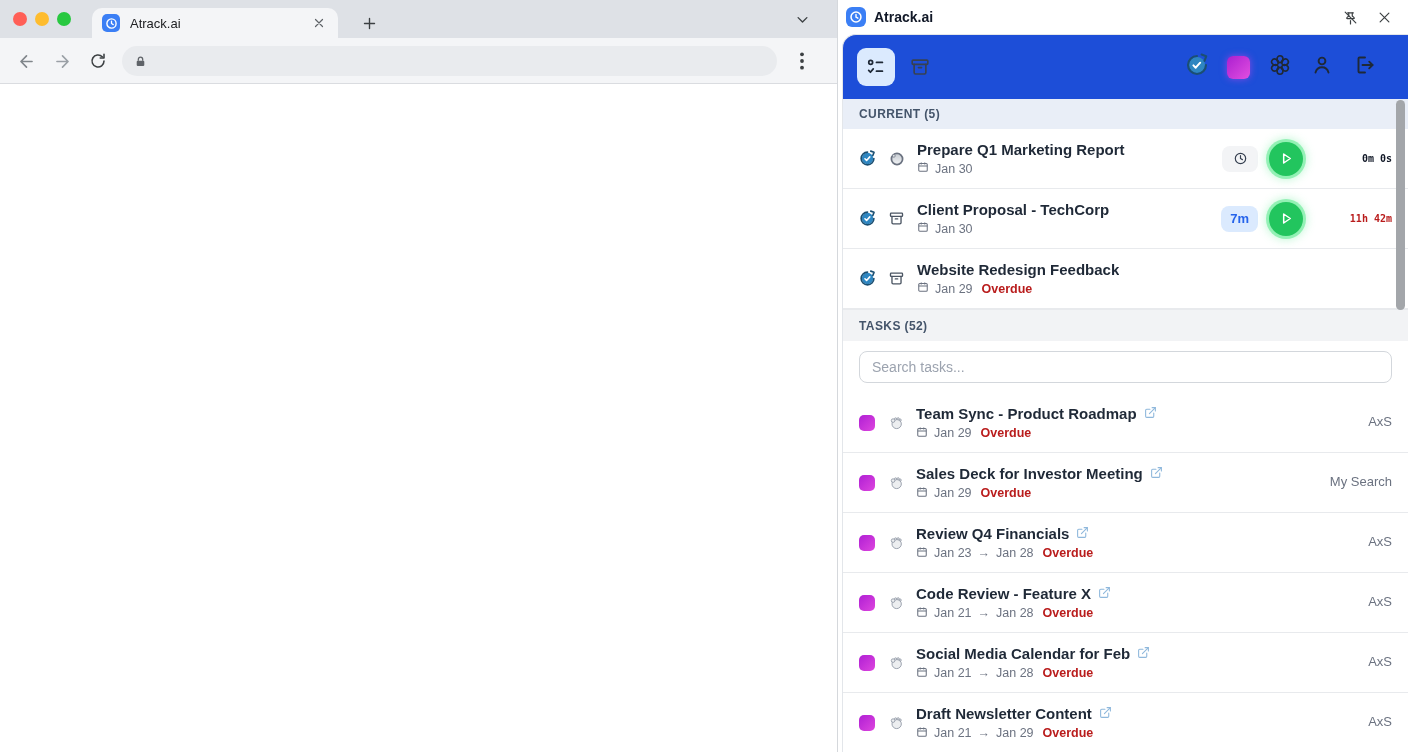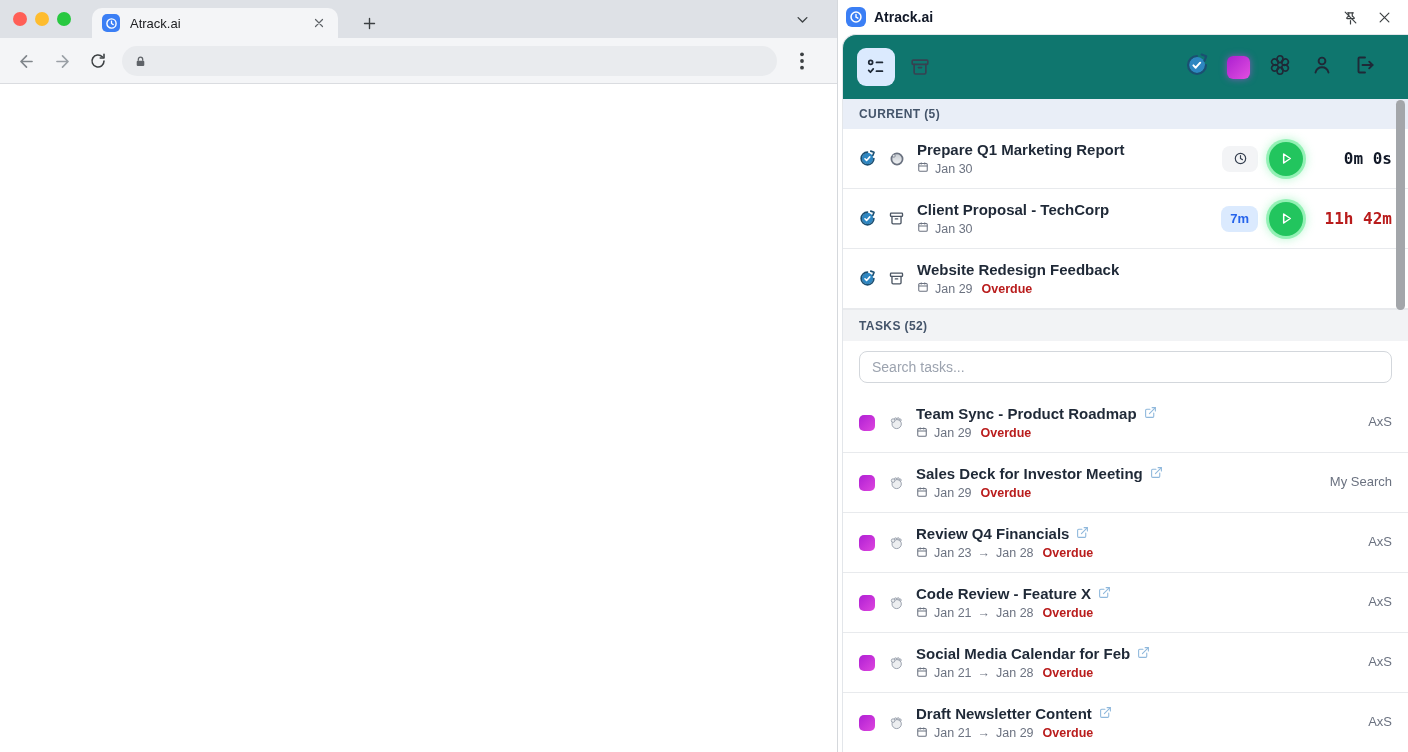--- a/index.html
+++ b/index.html
@@ -26,21 +26,21 @@
   .kebab { position:absolute; left:788px; top:9px; width:28px; height:28px; display:flex; align-items:center; justify-content:center; }
   .page { position:absolute; top:85px; left:0; right:0; bottom:0; background:#ffffff; }
 
   
   .panel { position:absolute; left:837px; top:0; width:571px; height:752px; background:#ffffff; border-left:1px solid #d5d8dc; }
   .panel-header { height:34px; display:flex; align-items:center; padding:0 12px 0 8px; background:#fff; }
   .panel-fav { width:20px; height:20px; border-radius:6px; background:#3b7ff5; display:flex; align-items:center; justify-content:center; flex:0 0 auto; }
   .panel-title { margin-left:8px; font-size:14px; font-weight:bold; color:#111827; flex:1; }
   .ph-ic { width:24px; height:24px; display:flex; align-items:center; justify-content:center; color:#3c4043; margin-left:10px; cursor:pointer; }
 
-  .card { position:absolute; left:4px; top:34px; right:0; bottom:0; background:#0f766e;
+  .card { position:absolute; left:4px; top:34px; right:0; bottom:0; background:#1d4ed8;
           border-top:1px solid #e3e6ea; border-left:1px solid #e3e6ea; border-top-left-radius:14px; overflow:hidden; }
 
   .app-toolbar { height:64px; display:flex; align-items:center; padding:0 14px; }
   .tool-btn { width:38px; height:38px; border-radius:9px; display:flex; align-items:center; justify-content:center; cursor:pointer; background:transparent; border:none; }
   .tool-btn.active { background:#dbeafe; }
   .tool-btn + .tool-btn { margin-left:6px; }
   .tool-spacer { flex:1; }
   .tool-right { display:flex; align-items:center; gap:18px; padding-right:18px; }
   .magenta-sq { width:23px; height:23px; border-radius:6px; background:linear-gradient(135deg,#ab1fd0,#e24fe0); box-shadow:0 0 7px rgba(217,70,239,.55); }
 
@@ -58,21 +58,21 @@
   .meta { display:flex; align-items:center; gap:6px; font-size:12.5px; color:#6b7280; }
   .meta .arrow { color:#6b7280; }
   .overdue { color:#b91c1c; font-weight:bold; margin-left:3px; }
 
   .right-cur { display:flex; align-items:center; gap:11px; }
   .pill { height:26px; border-radius:8px; display:flex; align-items:center; justify-content:center; font-size:13px; font-weight:bold; cursor:pointer; }
   .pill-gray { width:36px; background:#f3f4f6; color:#374151; }
   .pill-blue { padding:0 9px; background:#dbeafe; color:#2563eb; }
   .play { width:34px; height:34px; border-radius:50%; background:#22c55e; border:none; display:flex; align-items:center; justify-content:center;
           box-shadow:0 0 0 3px rgba(134,239,172,.85), 0 0 8px 4px rgba(134,239,172,.45); cursor:pointer; }
-  .timer { width:78px; text-align:right; font-family:"DejaVu Sans Mono", monospace; font-size:16px; font-weight:bold; }
+  .timer { width:78px; text-align:right; font-family:"DejaVu Sans Mono", monospace; font-size:10px; font-weight:bold; }
   .timer.dark { color:#111827; }
   .timer.red { color:#b91c1c; }
 
   .search-wrap { height:52px; display:flex; align-items:center; padding:0 16px; background:#fff; }
   .search-input { width:100%; height:32px; border:1px solid #d3d7dc; border-radius:8px; padding:0 12px; font-size:14px;
                   font-family:"Liberation Sans", sans-serif; color:#374151; background:#fff; outline:none; }
   .search-input::placeholder { color:#9ca3af; }
 
   .list-label { align-self:stretch; display:flex; align-items:flex-end; padding-bottom:11px; font-size:13px; color:#6b7280; white-space:nowrap; }
   .magenta-16 { width:16px; height:16px; border-radius:5px; background:linear-gradient(135deg,#b01fd4,#dd46de); flex:0 0 auto; }

